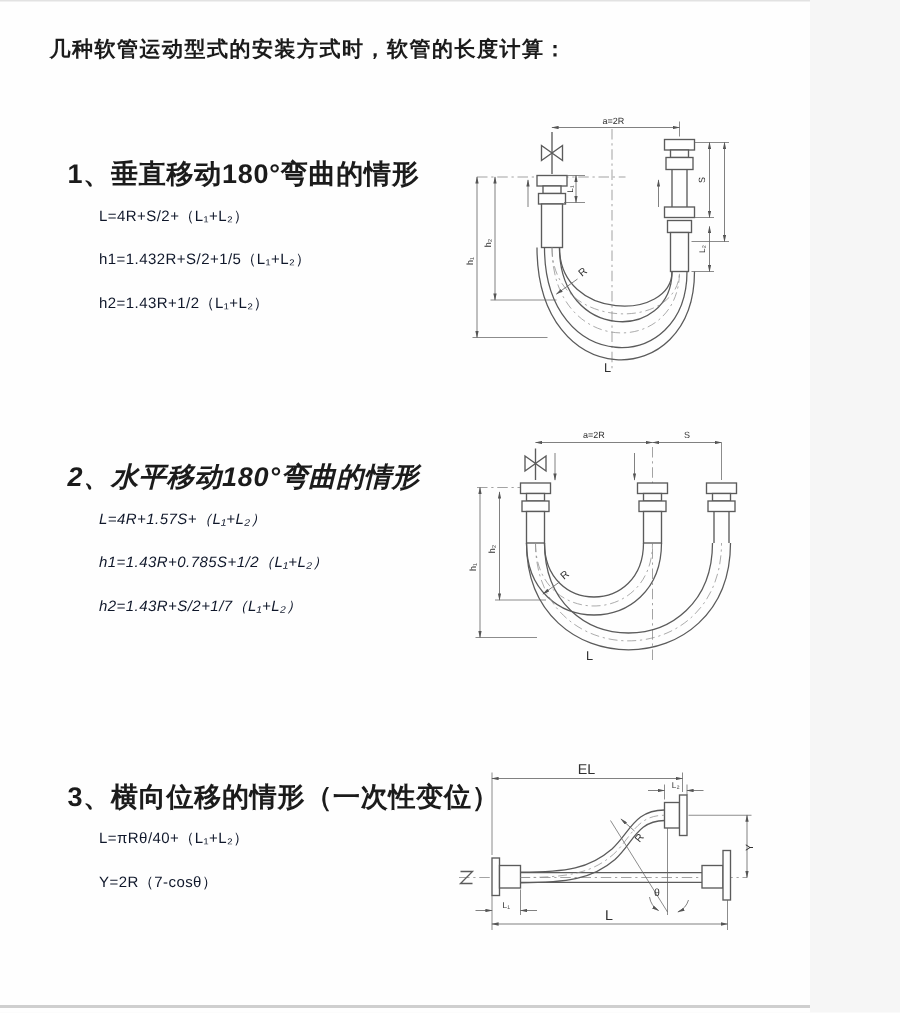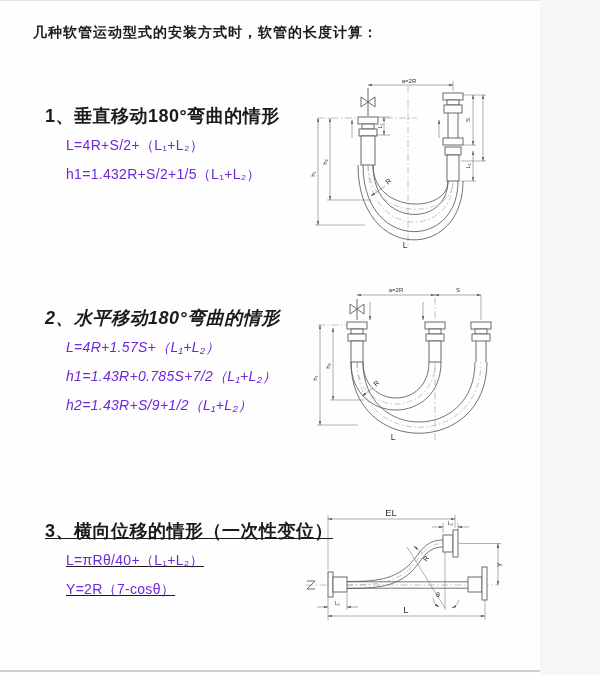--- a/index.html
+++ b/index.html
@@ -3,21 +3,21 @@
 <meta charset="utf-8">
 <style>
   html,body{margin:0;padding:0;}
   body{width:600px;height:675px;background:#f6f6f6;font-family:"Liberation Sans","DejaVu Sans",sans-serif;}
   .page{position:relative;width:540px;height:675px;background:#fefefe;overflow:hidden;
         box-shadow:inset 0 1px 0 #e2e2e2;}
   .scan-edge{position:absolute;left:0;right:0;bottom:3px;height:2px;background:#cfcfcf;}
   .title{position:absolute;left:33px;top:24px;font-size:14px;font-weight:700;color:#1b1b1b;letter-spacing:1px;}
   .sec{position:absolute;left:45px;color:#1b1b1b;}
   .sec .hd{font-size:18px;font-weight:700;line-height:16px;margin:0 0 13px 0;letter-spacing:0.5px;}
-  .sec .fm{font-size:14px;font-weight:400;line-height:16px;margin:0 0 13px 0 ;padding-left:21px;letter-spacing:0.3px;color:#6d28d9;}
+  .sec .fm{font-size:10px;font-weight:400;line-height:16px;margin:0 0 13px 0 ;padding-left:21px;letter-spacing:0.3px;color:#0f172a;}
   .fig{position:absolute;}
   
   .ln{stroke:#5b5b5b;stroke-width:0.9;fill:none;}
   .pr{fill:#fefefe;stroke:#5b5b5b;stroke-width:0.9;}
   .hose{stroke:#5b5b5b;stroke-width:0.85;fill:none;}
   .hosed{stroke:#8f8f8f;stroke-width:0.5;fill:none;stroke-dasharray:6 2.5 1.5 2.5;}
   .cl{stroke:#8f8f8f;stroke-width:0.55;fill:none;stroke-dasharray:7 2.5 1.5 2.5;}
   .dim{stroke:#666;stroke-width:0.55;fill:none;}
   .ext{stroke:#666;stroke-width:0.5;fill:none;}
   .dlbl{font-family:"Liberation Sans","DejaVu Sans",sans-serif;fill:#303030;}
@@ -27,20 +27,21 @@
 <body>
 
 <div class="page">
 
   <div class="title">几种软管运动型式的安装方式时，软管的长度计算：</div>
 
   <div class="sec" style="top:108px;">
     <div class="hd">1、垂直移动180°弯曲的情形</div>
     <div class="fm">L=4R+S/2+（L₁+L₂）</div>
     <div class="fm">h1=1.432R+S/2+1/5（L₁+L₂）</div>
+    <div class="fm">h2=1.43R+1/2（L₁+L₂）</div>
   </div>
 
   <svg class="fig" style="left:305px;top:66px;" width="200" height="192" viewBox="0 0 200 192">
     <defs>
       <marker id="ae1" orient="auto" refX="8" refY="2" markerWidth="9" markerHeight="4">
           <path d="M0,0 L9,2 L0,4 Z" fill="#555"></path>
         </marker>
       <marker id="as1" orient="auto" refX="1" refY="2" markerWidth="9" markerHeight="4">
           <path d="M9,0 L0,2 L9,4 Z" fill="#555"></path>
         </marker>
@@ -129,22 +130,22 @@
       <line class="dim" x1="80" y1="120" x2="66" y2="130" marker-end="url(#ae1)"></line>
       <text class="dlbl f7" transform="rotate(-40 85 117)" x="85" y="117" text-anchor="middle">R</text>
     </g>
 
     <text class="dlbl f8" x="100" y="182" text-anchor="middle">L</text>
   </svg>
 
   <div class="sec" style="top:310px;font-style:italic;">
     <div class="hd">2、水平移动180°弯曲的情形</div>
     <div class="fm">L=4R+1.57S+（L₁+L₂）</div>
-    <div class="fm">h1=1.43R+0.785S+7/2（L₁+L₂）</div>
-    <div class="fm">h2=1.43R+S/9+1/2（L₁+L₂）</div>
+    <div class="fm">h1=1.43R+0.785S+1/2（L₁+L₂）</div>
+    <div class="fm">h2=1.43R+S/2+1/7（L₁+L₂）</div>
   </div>
 
   <svg class="fig" style="left:306px;top:282px;" width="230" height="170" viewBox="0 0 230 170">
     <defs>
       <marker id="ae2" orient="auto" refX="8" refY="2" markerWidth="9" markerHeight="4">
           <path d="M0,0 L9,2 L0,4 Z" fill="#555"></path>
         </marker>
       <marker id="as2" orient="auto" refX="1" refY="2" markerWidth="9" markerHeight="4">
           <path d="M9,0 L0,2 L9,4 Z" fill="#555"></path>
         </marker>
@@ -215,21 +216,21 @@
     </g>
 
     <g>
       <line class="dim" x1="67" y1="106" x2="56" y2="114" marker-end="url(#ae2)"></line>
       <text class="dlbl f7" transform="rotate(-40 72 103)" x="72" y="103" text-anchor="middle">R</text>
     </g>
 
     <text class="dlbl f8" x="87" y="158" text-anchor="middle">L</text>
   </svg>
 
-  <div class="sec" style="top:523px;text-decoration:underline;">
+  <div class="sec" style="top:523px;">
     <div class="hd">3、横向位移的情形（一次性变位）</div>
     <div class="fm">L=πRθ/40+（L₁+L₂）</div>
     <div class="fm">Y=2R（7-cosθ）</div>
   </div>
 
   <svg class="fig" style="left:298px;top:500px;" width="215" height="132" viewBox="0 0 215 132">
     <defs>
       <marker id="ae3" orient="auto" refX="8" refY="2" markerWidth="9" markerHeight="4">
           <path d="M0,0 L9,2 L0,4 Z" fill="#555"></path>
         </marker>

